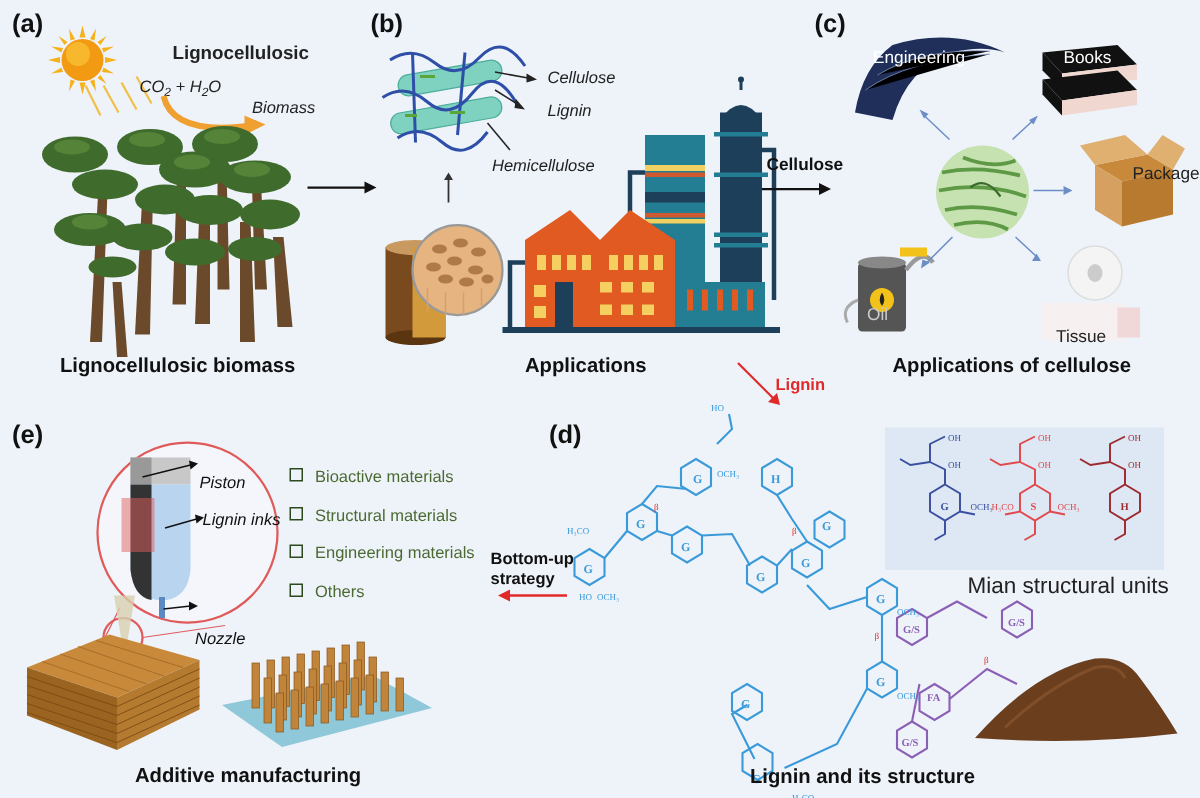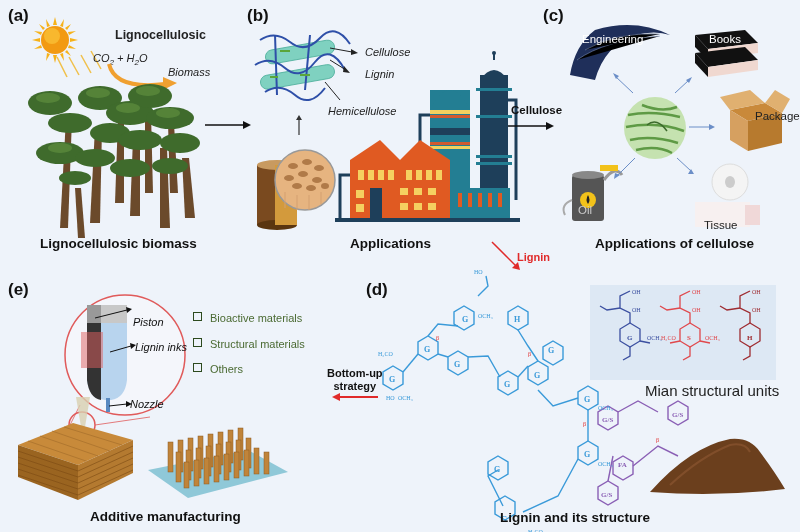--- a/index.html
+++ b/index.html
@@ -419,21 +419,21 @@
   <div class="abs mol" style="left:687px;top:334px;font-size:7px;font-weight:bold;color:#e0484c">S</div>
   <div class="abs mol" style="left:747px;top:334px;font-size:7px;font-weight:bold;color:#9e2b30">H</div>
   <div class="abs" style="left:645px;top:382px;font-size:15px;color:#222;white-space:nowrap">Mian structural units</div>
   <svg width="140" height="60" style="left:650px;top:437px">
     <path d="M0,55 Q40,10 80,2 Q100,0 110,15 Q125,35 135,52 Q70,60 0,55 Z" fill="#6b3f1d"></path>
     <path d="M20,48 Q50,20 80,8 Q95,5 100,15" stroke="#8a5630" stroke-width="2" fill="none" opacity="0.7"></path>
   </svg>
   <div class="abs caption" style="left:500px;top:510px">Lignin and its structure</div>
 </div>
 
-<div class="abs" style="left:327px;top:367px;font-weight:bold;font-size:11px;color:#111;text-align:center;line-height:13px">
+<div class="abs" style="left:327px;top:367px;font-weight:bold;font-size:11px;color:#111;text-align:left;line-height:13px">
   <div>Bottom-up</div>
   <div>strategy</div>
 </div>
 <svg width="50" height="10" style="left:330px;top:392px">
   <line x1="8" y1="5" x2="48" y2="5" stroke="#e02a2a" stroke-width="1.8"></line>
   <polygon points="10,1 2,5 10,9" fill="#e02a2a"></polygon>
 </svg>
 
 <div>
   <svg width="140" height="140" style="left:65px;top:290px">
@@ -450,21 +450,21 @@
         <line x1="44" y1="116" x2="62" y2="114"></line>
     </g>
     <g fill="#111">
         <polygon points="61,17 67,19 62,23"></polygon>
         <polygon points="65,53 71,55 66,59"></polygon>
         <polygon points="61,111 67,114 61,117"></polygon>
       </g>
   </svg>
   <div class="abs small" style="left:133px;top:316px;color:#111">Piston</div>
   <div class="abs small" style="left:135px;top:341px;color:#111">Lignin inks</div>
-  <div class="abs small" style="left:130px;top:398px;color:#111">Nozzle</div>
+  <div class="abs small" style="left:130px;top:420px;color:#111">Nozzle</div>
   <svg width="120" height="80" style="left:40px;top:395px">
     <line x1="30" y1="30" x2="40" y2="10" stroke="#e05a5a" stroke-width="0.8"></line>
     <line x1="55" y1="30" x2="110" y2="22" stroke="#e05a5a" stroke-width="0.8"></line>
     <circle cx="42" cy="30" r="13" fill="none" stroke="#e05a5a" stroke-width="1.5"></circle>
     <polygon points="36,2 50,2 45,32 41,32" fill="#d8d0b0" opacity="0.8"></polygon>
   </svg>
   <svg width="120" height="90" style="left:18px;top:415px">
     <polygon points="0,30 55,8 115,25 60,50" fill="#c88a3a"></polygon>
     <polygon points="0,30 60,50 60,85 0,62" fill="#9a6420"></polygon>
     <polygon points="60,50 115,25 115,58 60,85" fill="#b47a30"></polygon>
@@ -521,17 +521,21 @@
     <div class="list-item">
         <span class="chk"></span>
         <span>Bioactive materials</span>
       </div>
     <div class="list-item">
         <span class="chk"></span>
         <span>Structural materials</span>
       </div>
     <div class="list-item">
         <span class="chk"></span>
+        <span>Engineering materials</span>
+      </div>
+    <div class="list-item">
+        <span class="chk"></span>
         <span>Others</span>
       </div>
   </div>
   <div class="abs caption" style="left:90px;top:509px">Additive manufacturing</div>
 </div>
 
 </body></html>

